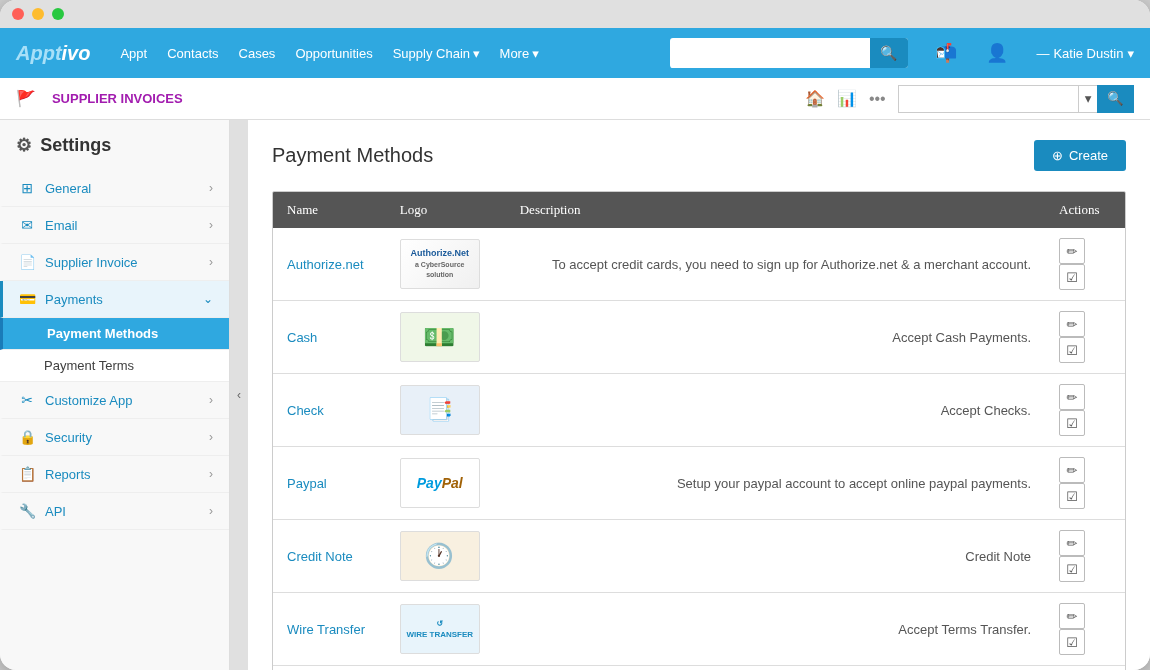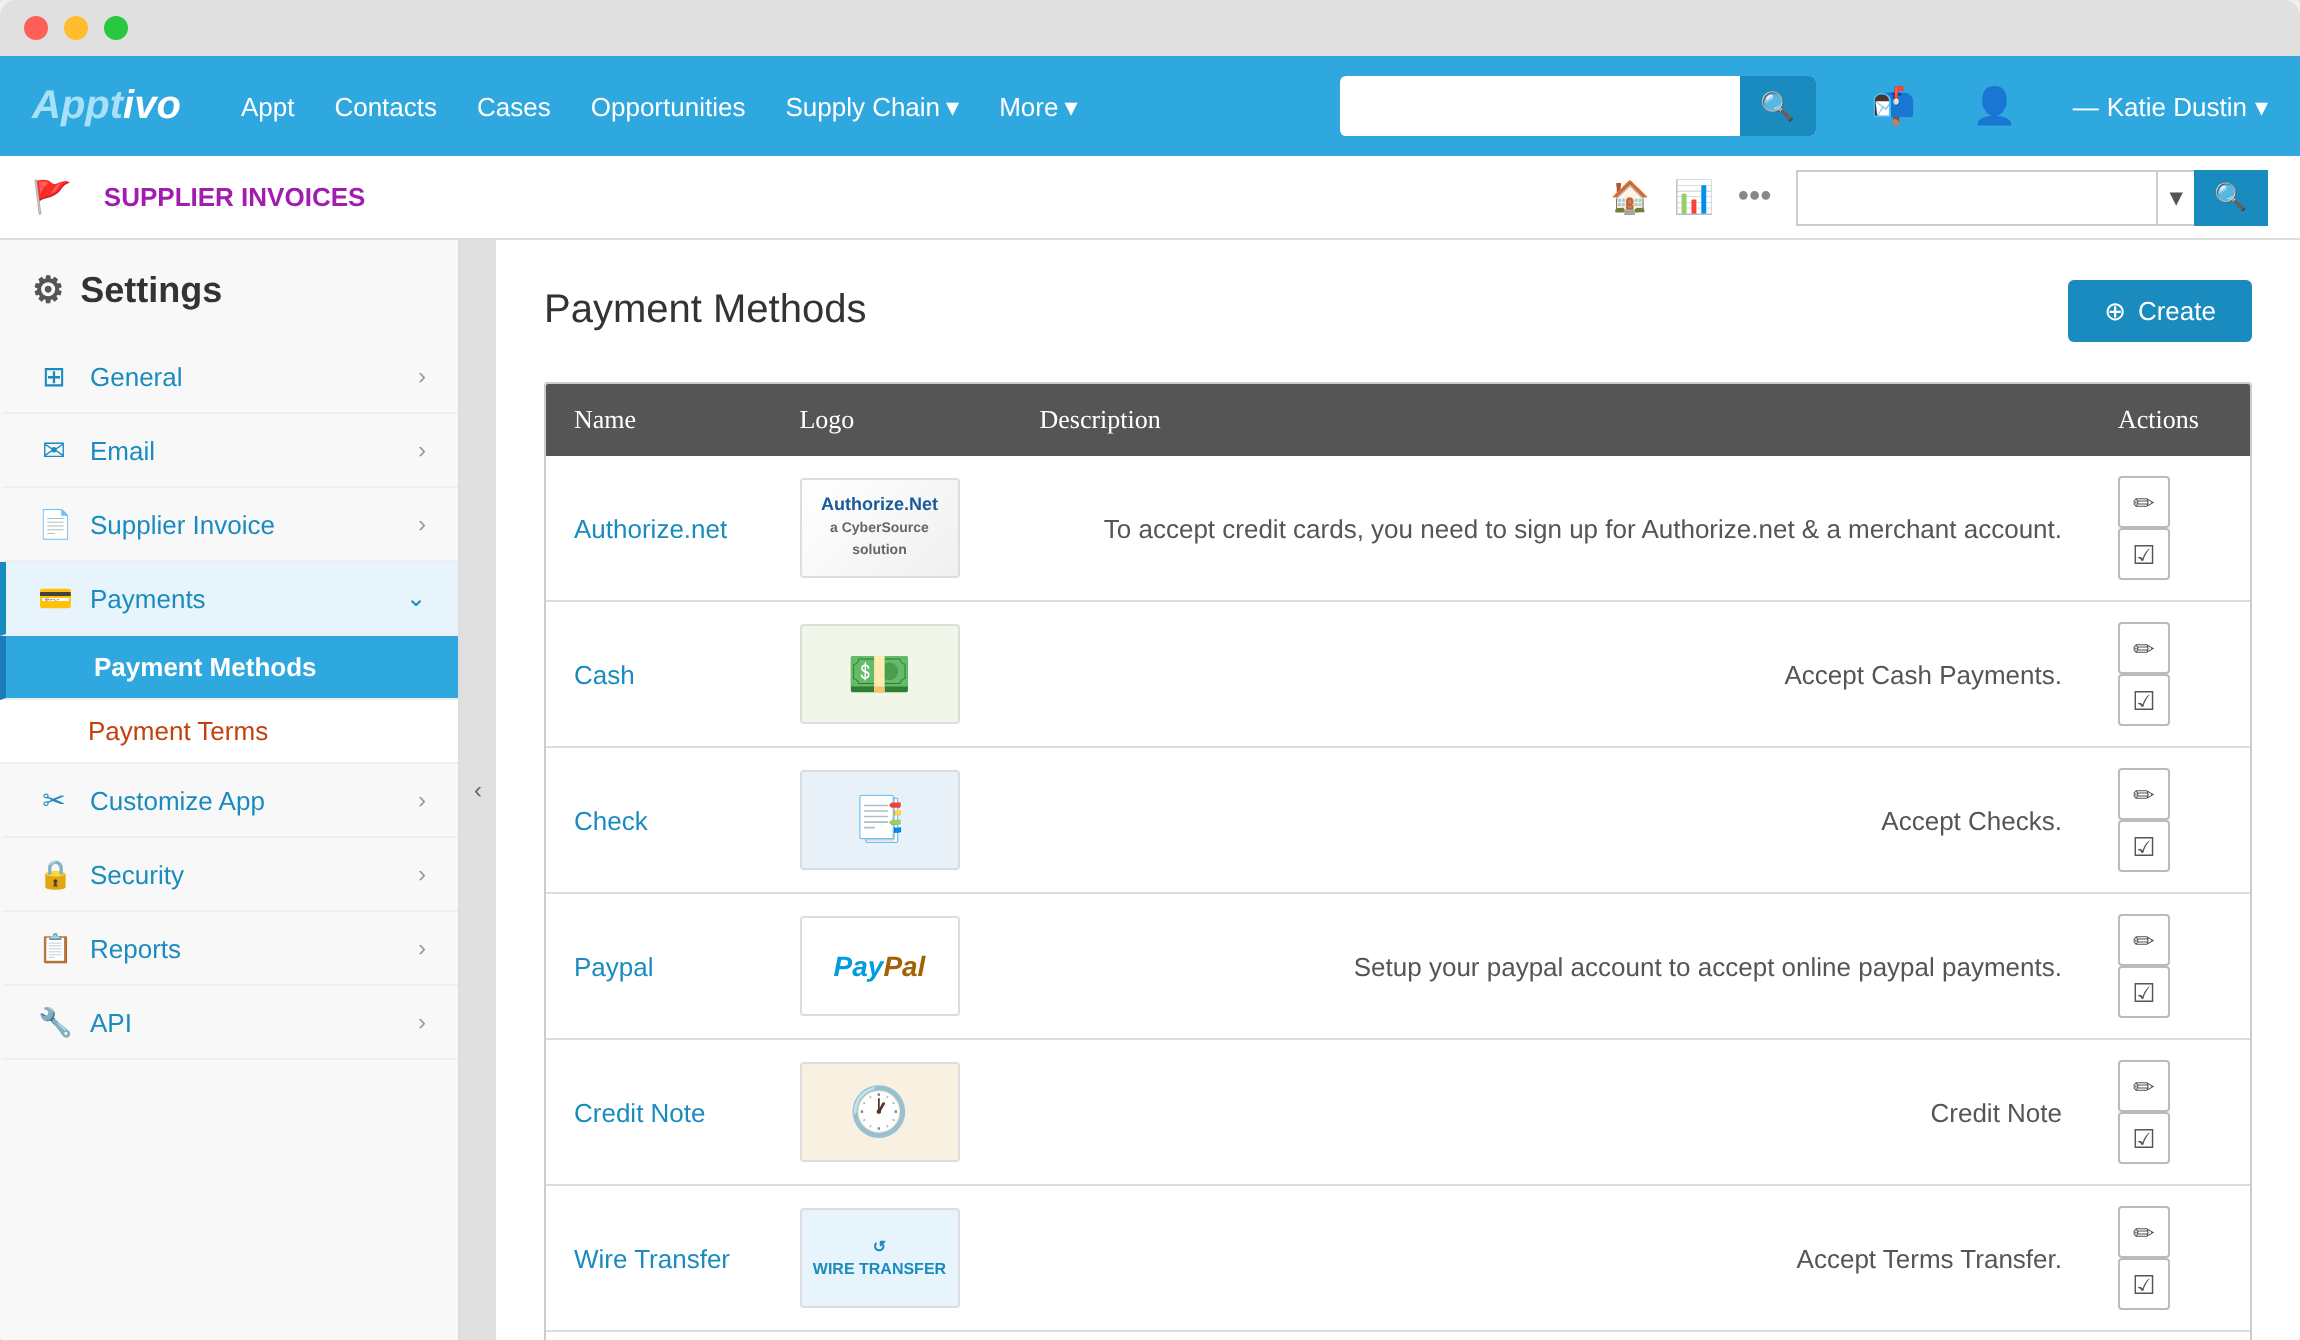--- a/index.html
+++ b/index.html
@@ -1,19 +1,19 @@
 <!DOCTYPE html>
 <html><head>
   <meta charset="utf-8">
   <style>
     * { box-sizing: border-box; margin: 0; padding: 0; }
     body { font-family: Arial, sans-serif; font-size: 13px; background: #d0d0d0; width: 1150px; height: 670px; overflow: hidden; }
 
     
-    .window { width: 1150px; height: 670px; background: #f0f0f0; border-radius: 1px; overflow: hidden; display: flex; flex-direction: column; box-shadow: 0 4px 20px rgba(0,0,0,0.3); }
+    .window { width: 1150px; height: 670px; background: #f0f0f0; border-radius: 16px; overflow: hidden; display: flex; flex-direction: column; box-shadow: 0 4px 20px rgba(0,0,0,0.3); }
     .title-bar { background: #e0e0e0; height: 28px; display: flex; align-items: center; padding: 0 12px; gap: 8px; border-radius: 8px 8px 0 0; }
     .title-dot { width: 12px; height: 12px; border-radius: 50%; }
     .dot-red { background: #ff5f57; }
     .dot-yellow { background: #febc2e; }
     .dot-green { background: #28c840; }
 
     
     .topnav { background: #2fa8e0; height: 50px; display: flex; align-items: center; padding: 0 16px; gap: 20px; }
     .logo { color: white; font-size: 20px; font-weight: bold; font-style: italic; margin-right: 10px; }
     .logo span { color: #a8e0f8; }
@@ -42,21 +42,21 @@
     
     .sidebar { width: 230px; background: #f8f8f8; border-right: 1px solid #ddd; overflow-y: auto; flex-shrink: 0; }
     .sidebar-settings { display: flex; align-items: center; gap: 8px; padding: 14px 16px; font-size: 18px; font-weight: bold; color: #333; }
     .sidebar-settings-icon { color: #555; font-size: 18px; }
     .sidebar-item { display: flex; align-items: center; padding: 10px 16px; cursor: pointer; border-left: 3px solid transparent; color: #1a8bbf; font-size: 13px; border-bottom: 1px solid #eee; }
     .sidebar-item.active-parent { border-left: 3px solid #1a8bbf; background: #e8f4fb; }
     .sidebar-item-icon { color: #1a8bbf; font-size: 14px; margin-right: 10px; width: 16px; text-align: center; }
     .sidebar-item-label { flex: 1; }
     .sidebar-item-arrow { color: #999; font-size: 12px; }
     .sidebar-submenu { background: white; }
-    .sidebar-subitem { display: flex; align-items: center; padding: 8px 16px 8px 44px; cursor: pointer; font-size: 13px; color: #c2410c; border-bottom: 1px solid #eee; }
+    .sidebar-subitem { display: flex; align-items: center; padding: 8px 16px 8px 44px; cursor: pointer; font-size: 13px; color: #404040; border-bottom: 1px solid #eee; }
     .sidebar-subitem.active { background: #2fa8e0; color: white; font-weight: bold; border-left: 3px solid #1a7bb8; }
     .sidebar-collapse-arrow { color: #1a8bbf; font-size: 12px; }
 
     
     .content { flex: 1; padding: 20px 24px; overflow-y: auto; background: #fff; }
     .content-header { display: flex; align-items: center; justify-content: space-between; margin-bottom: 20px; }
     .content-title { font-size: 20px; color: #333; font-weight: normal; }
     .create-btn { background: #1a8bbf; color: white; border: none; padding: 8px 18px; border-radius: 3px; cursor: pointer; font-size: 13px; display: flex; align-items: center; gap: 6px; }
 
     

